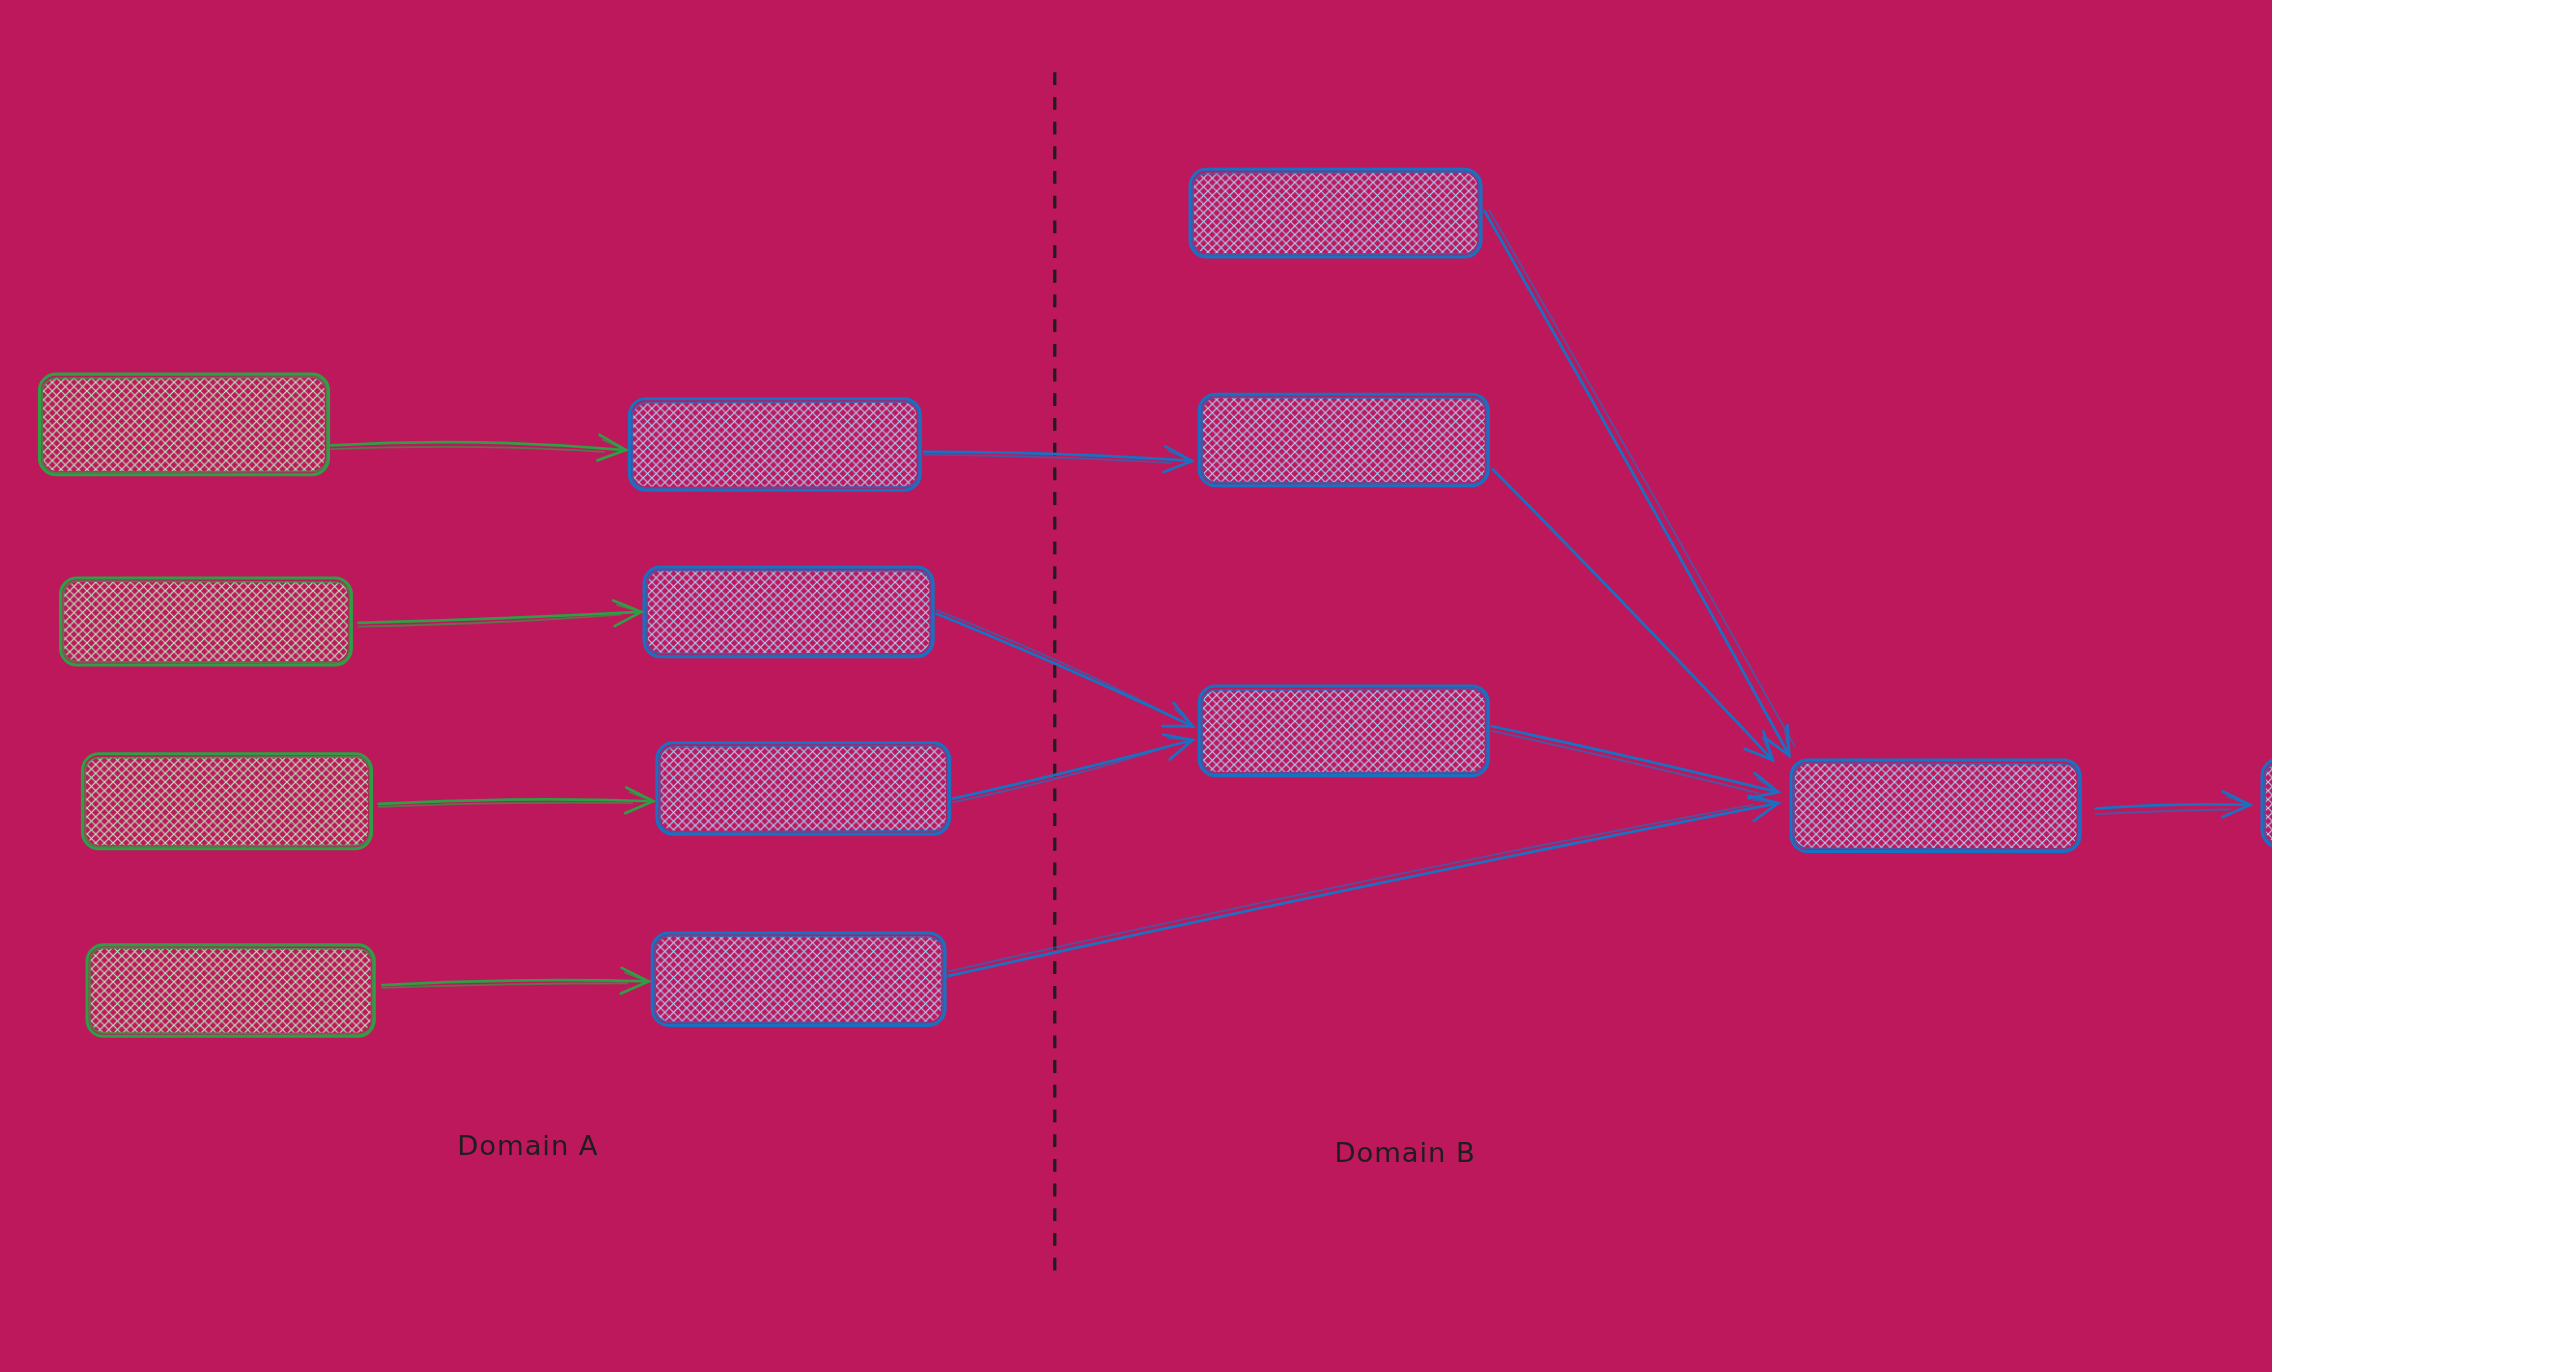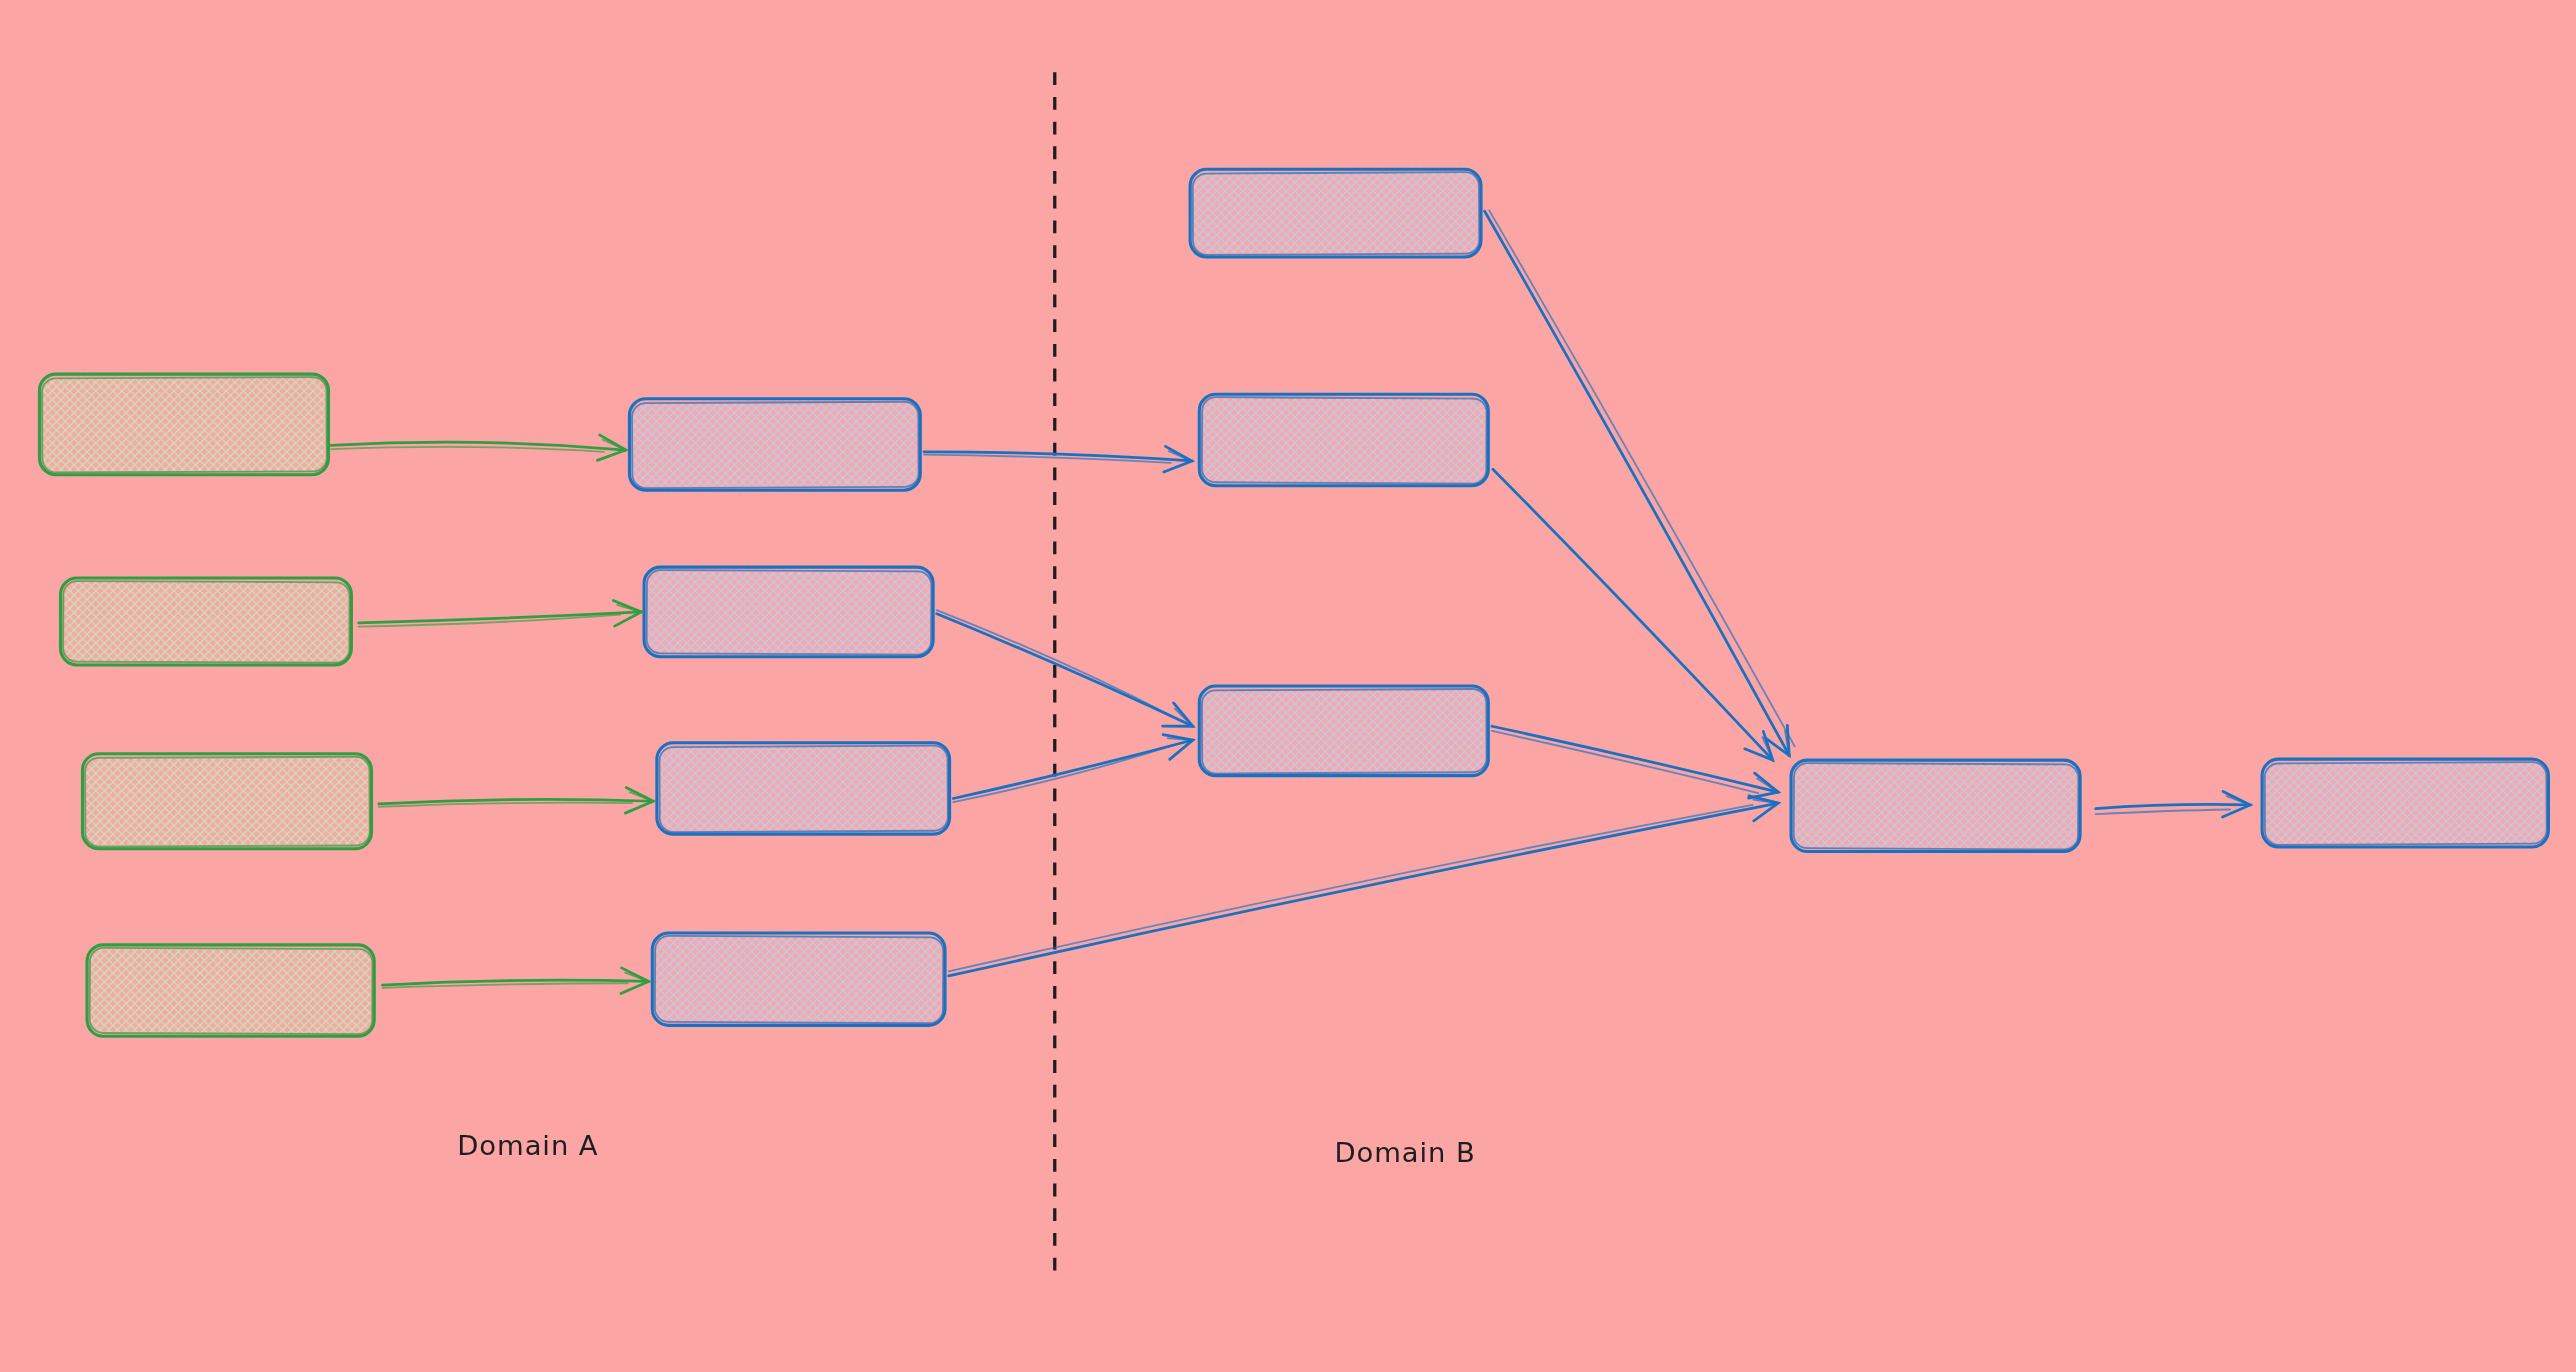--- a/index.html
+++ b/index.html
@@ -1,20 +1,20 @@
 <!DOCTYPE html>
 <html style="font-size:14.6px"><head>
 <meta charset="utf-8">
 <style>
   html, body { margin: 0; padding: 0; background: #ffffff; }
   .stage {
     position: relative;
-    width: 2576px;
+    width: 2272px;
     height: 1372px;
-    background: #fca5a5;
+    background: #be185d;
     overflow: hidden;
     font-family: "DejaVu Sans", sans-serif;
   }
   svg { display: block; }
 
   
   .stroke-green  { fill: none; stroke: #2f9e44; stroke-width: 3.4; }
   .stroke2-green { fill: none; stroke: #2f9e44; stroke-width: 2;   opacity: .7; }
   .fill-green    { fill: url(#hatchGreen); stroke: none; }
 

